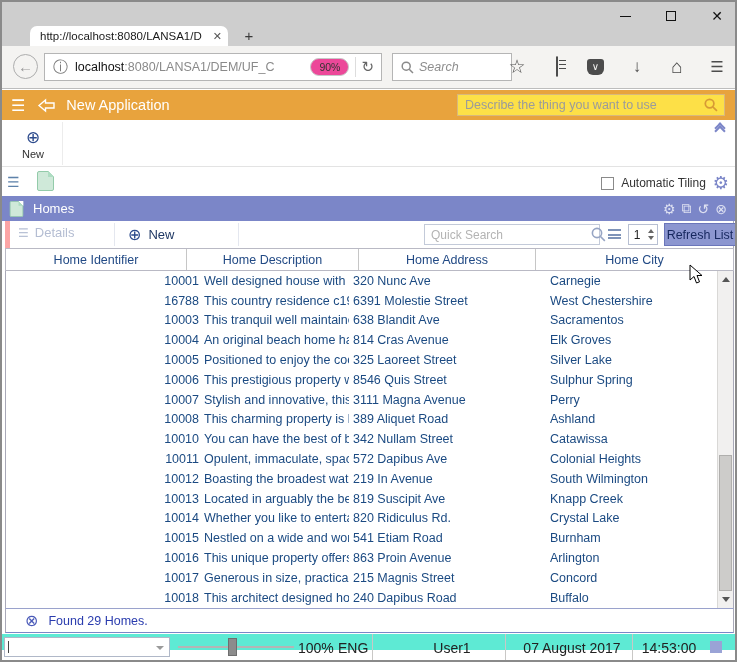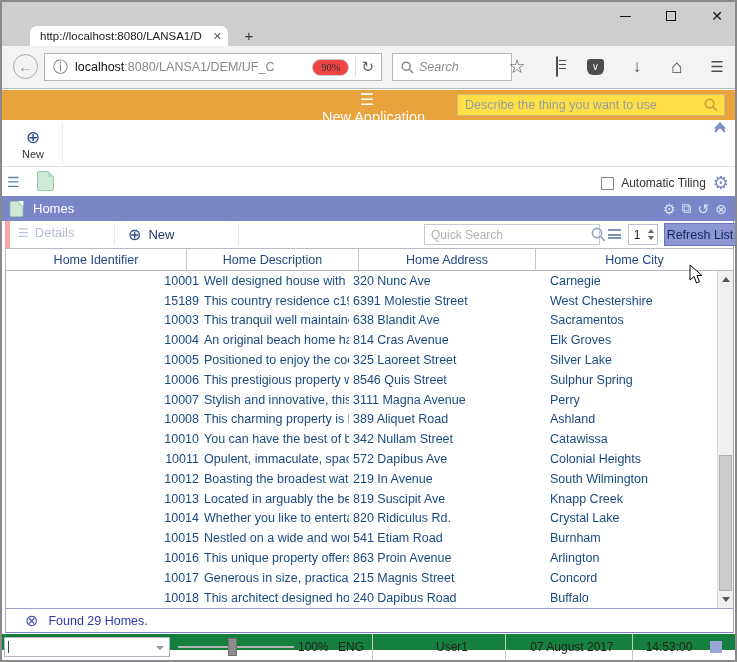--- a/index.html
+++ b/index.html
@@ -18,39 +18,39 @@
   .newtab { position:absolute; left:238px; bottom:2px; font-size:15px; color:#3a3a3a; width:18px; text-align:center; }
 
   
   .navbar { position:absolute; left:0; top:44px; width:733px; height:43px; background:#f4f3f1; border-bottom:1px solid #bdbdbd; }
   .backbtn { position:absolute; left:11px; top:8px; width:25px; height:25px; border:1.5px solid #adadad; border-radius:50%; color:#9a9a9a; font-size:15px; display:flex; align-items:center; justify-content:center; background:#f4f3f1; }
   .urlbar { position:absolute; left:42px; top:7px; width:338px; height:28px; background:#fff; border:1px solid #b5b5b5; display:flex; align-items:center; }
   .i-info { font-size:15px; color:#7a7a7a; margin:0 7px 0 8px; }
   .url-text { font-size:12.5px; white-space:nowrap; overflow:hidden; flex:1; }
   .url-host { color:#111; }
   .url-rest { color:#8a8a8a; }
-  .zoom-pill { font-size:10.5px; color:#333; background:#ef4444; border:1px solid #c8c8c8; border-radius:9px; padding:2px 8px; margin-right:6px;font-family:Liberation Serif, serif; }
+  .zoom-pill { font-size:10.5px; color:#333; background:#ec4899; border:1px solid #c8c8c8; border-radius:9px; padding:2px 8px; margin-right:6px; }
   .url-sep { width:1px; height:20px; background:#ddd; margin-right:5px; }
   .i-reload { font-size:15px; color:#666; margin-right:7px; }
   .searchbox { position:absolute; left:390px; top:7px; width:120px; height:28px; background:#fff; border:1px solid #b5b5b5; display:flex; align-items:center; }
   .searchbox input { border:none; outline:none; width:80px; font-size:12.5px; font-style:italic; color:#555; font-family:"Liberation Sans",sans-serif; background:transparent; }
   .searchbox input::placeholder { color:#8d8d8d; }
   .nav-icons { position:absolute; right:8px; top:9px; display:flex; align-items:center; gap:20px; }
   .nic { color:#4c4c4c; font-size:17px; width:20px; text-align:center; }
   .i-star::before { content:"\2606"; font-size:19px; }
   .i-clip { width:14px; height:17px; border:1.5px solid #4c4c4c; border-radius:2px; position:relative; }
   .i-clip::before { content:""; position:absolute; left:2px; top:3px; width:7px; border-top:1.5px solid #4c4c4c; box-shadow:0 4px 0 #4c4c4c, 0 8px 0 #4c4c4c; }
   .i-pocket { width:17px; height:16px; background:#4c4c4c; border-radius:3px 3px 6px 6px; color:#f4f3f1; font-size:10px; display:flex; align-items:center; justify-content:center; }
   .i-down::before { content:"\2193"; font-weight:bold; font-size:17px; }
   .i-home::before { content:"\2302"; font-size:19px; }
   .i-burger::before { content:"\2630"; font-size:15px; }
   .magsvg { flex:0 0 auto; margin:0 5px 0 8px; }
 
   
-  .appheader { position:absolute; left:0; top:88px; width:733px; height:30px; background:#e8a33d; display:flex; align-items:center;flex-direction:column; }
+  .appheader { position:absolute; left:0; top:88px; width:733px; height:30px; background:#e8a33d; display:flex; align-items:center; }
   .ah-burger { color:#fff; font-size:16px; margin:0 12px 0 9px; }
   .ah-burger::before { content:"\2630"; }
   .ah-title { color:#fff; font-size:14.5px; margin-left:10px; }
   .ah-search { position:absolute; right:10px; top:4px; width:268px; height:22px; background:#fde047; border:1px solid #d8b87c; display:flex; align-items:center; }
   .ah-search input { border:none; outline:none; flex:1; font-size:12.5px; color:#555; padding-left:7px; font-family:"Liberation Sans",sans-serif; background:transparent; }
   .ah-search input::placeholder { color:#9b9b9b; }
 
   
   .ribbon { position:absolute; left:0; top:118px; width:733px; height:47px; background:#fff; border-bottom:1px solid #e3e3e3; }
   .rb-new { position:absolute; left:8px; top:3px; width:46px; height:42px; display:flex; flex-direction:column; align-items:center; justify-content:center; gap:2px; }
@@ -123,21 +123,21 @@
   .sb-dn { position:absolute; bottom:6px; left:4px; width:0; height:0; border-left:4px solid transparent; border-right:4px solid transparent; border-top:5px solid #555; }
   .sb-thumb { position:absolute; top:184px; left:1px; width:13px; height:136px; background:#cdccca; border:1px solid #b0afad; }
 
   
   .foundrow { position:absolute; left:3px; top:606px; width:729px; height:25px; background:#fff; border:1px solid #a9a9b8; border-top-color:#9aa2cc; border-bottom:1px solid #7b86c8; display:flex; align-items:center;padding-left:12px; }
   .found-icon { color:#4a5ab8; font-size:16px; margin:0 10px 0 7px; }
   .found-icon::before { content:"\2297"; }
   .found-text { font-size:12.5px; color:#2a3cae; }
 
   
-  .statusbar { position:absolute; left:0; top:632px; width:733px; height:16px; background:#15803d; display:flex; align-items:center; font-size:12px; color:#222; }
+  .statusbar { position:absolute; left:0; top:632px; width:733px; height:16px; background:#5eead4; display:flex; align-items:center; font-size:14px; color:#222; }
   .sb-combo { position:absolute; left:2px; top:3px; width:166px; height:20px; background:#fff; border:1px solid #b0b8c8; }
   .sb-caret { position:absolute; left:3px; top:3px; width:1px; height:12px; background:#444; }
   .sb-combo-arrow { position:absolute; right:5px; top:8px; width:0; height:0; border-left:4px solid transparent; border-right:4px solid transparent; border-top:4px solid #9a9a9a; }
   .slider { position:absolute; left:176px; top:12px; width:116px; height:2px; background:#b5b5b5; }
   .slider-thumb { position:absolute; left:50px; top:-8px; width:9px; height:18px; background:#8c8c8c; border:1px solid #6e6e6e; }
   .sb-zoom { position:absolute; left:296px; top:6px; }
   .sb-lang { position:absolute; left:336px; top:6px; }
   .sb-sep { position:absolute; top:0; width:1px; height:26px; background:#c9c8c6; }
   .sb-user { position:absolute; left:400px; top:6px; width:100px; text-align:center; }
   .sb-date { position:absolute; left:515px; top:6px; width:110px; text-align:center; }
@@ -284,21 +284,21 @@
 
   <div class="gridbody">
     <div id="rows-host" style="margin-right:17px;">
         <div class="trow">
           <div class="tcell c-id">10001</div>
           <div class="tcell c-description">Well designed house with cent</div>
           <div class="tcell c-address">320 Nunc Ave</div>
           <div class="tcell c-city">Carnegie</div>
         </div>
         <div class="trow">
-          <div class="tcell c-id">15189</div>
+          <div class="tcell c-id">16788</div>
           <div class="tcell c-description">This country residence c1905</div>
           <div class="tcell c-address">6391 Molestie Street</div>
           <div class="tcell c-city">West Chestershire</div>
         </div>
         <div class="trow">
           <div class="tcell c-id">10003</div>
           <div class="tcell c-description">This tranquil well maintained</div>
           <div class="tcell c-address">638 Blandit Ave</div>
           <div class="tcell c-city">Sacramentos</div>
         </div>

